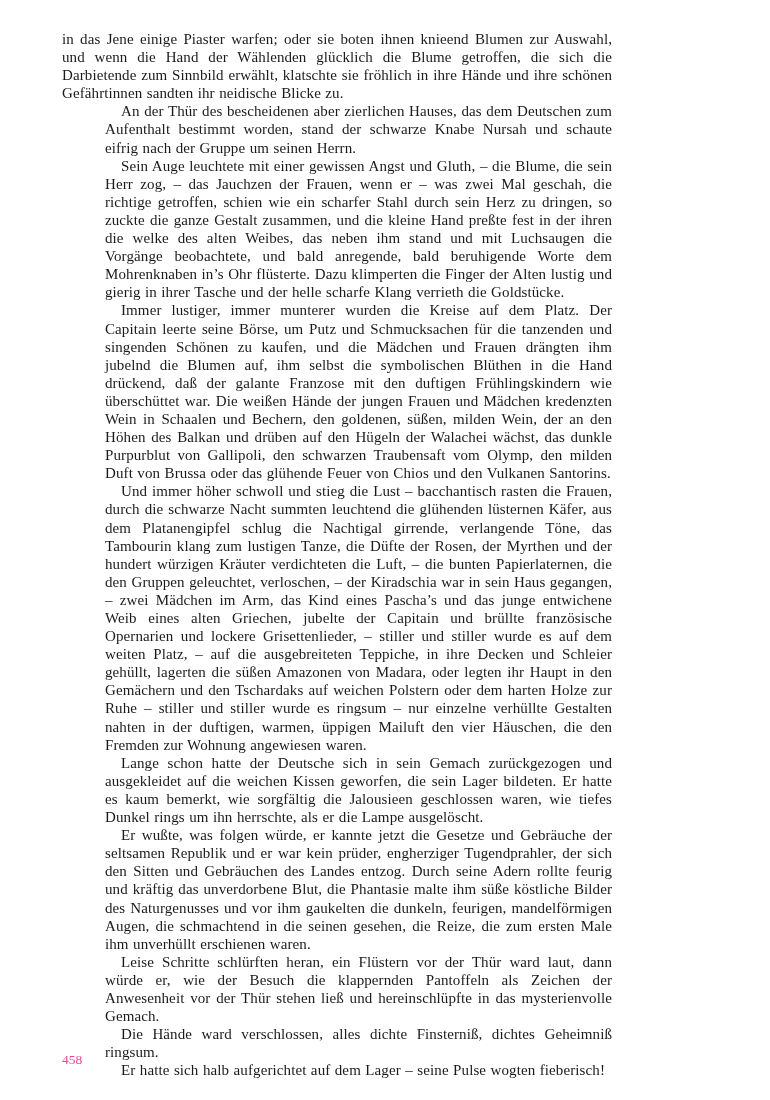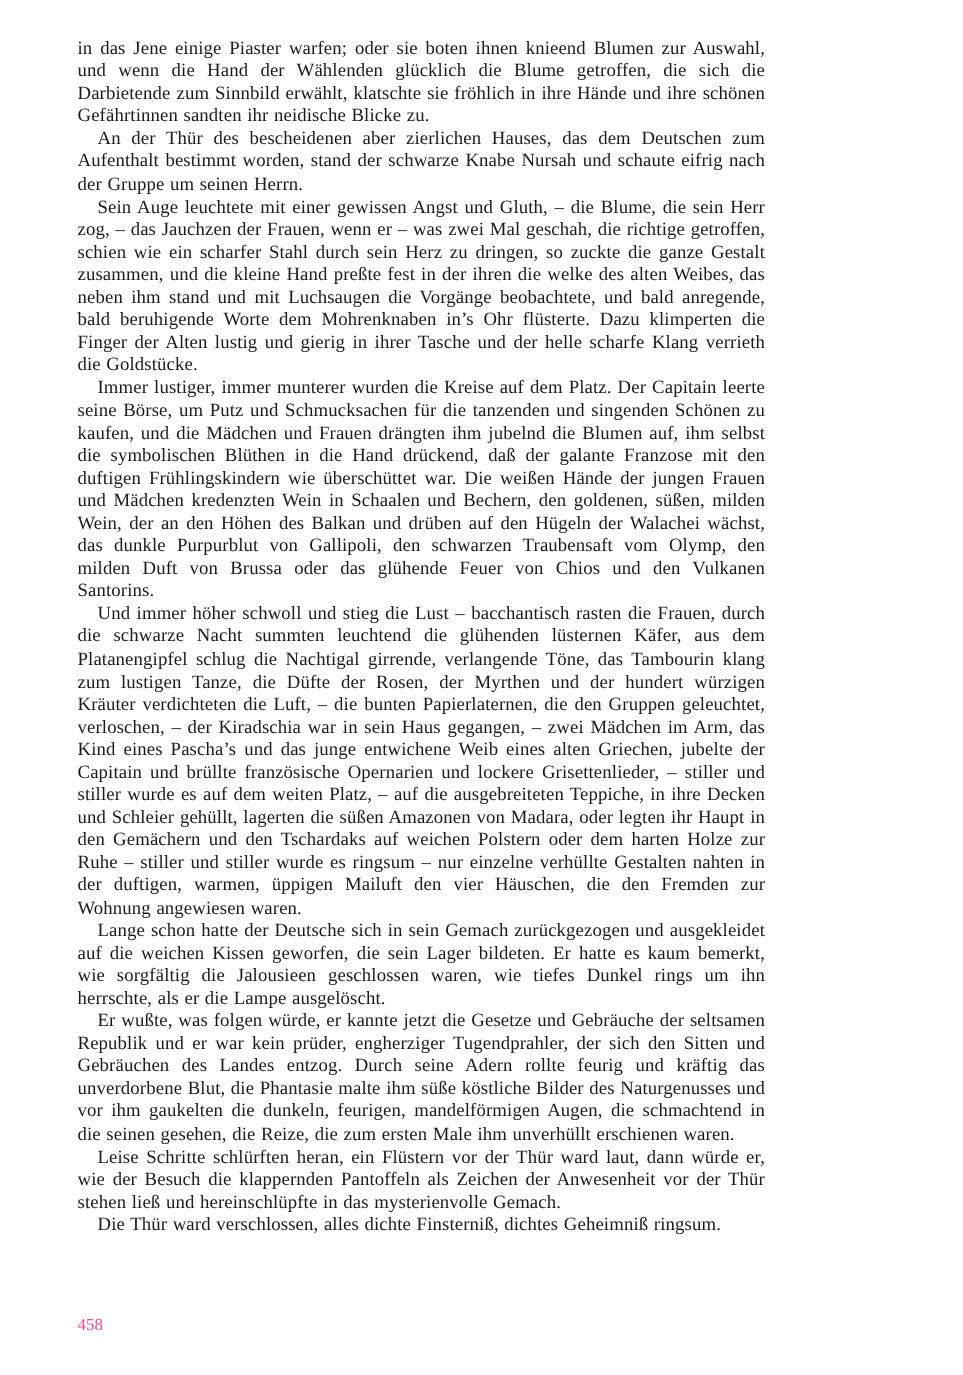--- a/index.html
+++ b/index.html
@@ -26,20 +26,21 @@
     margin: 0;
     font-size: 15px;
     line-height: 18.1px;
     text-align: justify;
     word-spacing: 0.6px;
     letter-spacing: 0.1px;
     color: #1a1a1a;
   }
   .text-block p.indent {
     text-indent: 16px;
+    margin-left: 43px;
   }
   .text-block p.noindent {
     text-indent: 0;
   }
   .footer-pagenum {
     position: absolute;
     left: 62px;
     top: 1052px;
     font-size: 13.5px;
     line-height: 16px;
@@ -53,16 +54,17 @@
 <div class="page">
   <div class="text-block">
     <p class="noindent">in das Jene einige Piaster warfen; oder sie boten ihnen knieend Blumen zur Auswahl, und wenn die Hand der Wählenden glücklich die Blume getroffen, die sich die Darbietende zum Sinnbild erwählt, klatschte sie fröhlich in ihre Hände und ihre schönen Gefährtinnen sandten ihr neidische Blicke zu.</p>
     <p class="indent">An der Thür des bescheidenen aber zierlichen Hauses, das dem Deutschen zum Aufenthalt bestimmt worden, stand der schwarze Knabe Nursah und schaute eifrig nach der Gruppe um seinen Herrn.</p>
     <p class="indent">Sein Auge leuchtete mit einer gewissen Angst und Gluth, – die Blume, die sein Herr zog, – das Jauchzen der Frauen, wenn er – was zwei Mal geschah, die richtige getroffen, schien wie ein scharfer Stahl durch sein Herz zu dringen, so zuckte die ganze Gestalt zusammen, und die kleine Hand preßte fest in der ihren die welke des alten Weibes, das neben ihm stand und mit Luchsaugen die Vorgänge beobachtete, und bald anregende, bald beruhigende Worte dem Mohrenknaben in’s Ohr flüsterte. Dazu klimperten die Finger der Alten lustig und gierig in ihrer Tasche und der helle scharfe Klang verrieth die Goldstücke.</p>
     <p class="indent">Immer lustiger, immer munterer wurden die Kreise auf dem Platz. Der Capitain leerte seine Börse, um Putz und Schmucksachen für die tanzenden und singenden Schönen zu kaufen, und die Mädchen und Frauen drängten ihm jubelnd die Blumen auf, ihm selbst die symbolischen Blüthen in die Hand drückend, daß der galante Franzose mit den duftigen Frühlingskindern wie überschüttet war. Die weißen Hände der jungen Frauen und Mädchen kredenzten Wein in Schaalen und Bechern, den goldenen, süßen, milden Wein, der an den Höhen des Balkan und drüben auf den Hügeln der Walachei wächst, das dunkle Purpurblut von Gallipoli, den schwarzen Traubensaft vom Olymp, den milden Duft von Brussa oder das glühende Feuer von Chios und den Vulkanen Santorins.</p>
     <p class="indent">Und immer höher schwoll und stieg die Lust – bacchantisch rasten die Frauen, durch die schwarze Nacht summten leuchtend die glühenden lüsternen Käfer, aus dem Platanengipfel schlug die Nachtigal girrende, verlangende Töne, das Tambourin klang zum lustigen Tanze, die Düfte der Rosen, der Myrthen und der hundert würzigen Kräuter verdichteten die Luft, – die bunten Papierlaternen, die den Gruppen geleuchtet, verloschen, – der Kiradschia war in sein Haus gegangen, – zwei Mädchen im Arm, das Kind eines Pascha’s und das junge entwichene Weib eines alten Griechen, jubelte der Capitain und brüllte französische Opernarien und lockere Grisettenlieder, – stiller und stiller wurde es auf dem weiten Platz, – auf die ausgebreiteten Teppiche, in ihre Decken und Schleier gehüllt, lagerten die süßen Amazonen von Madara, oder legten ihr Haupt in den Gemächern und den Tschardaks auf weichen Polstern oder dem harten Holze zur Ruhe – stiller und stiller wurde es ringsum – nur einzelne verhüllte Gestalten nahten in der duftigen, warmen, üppigen Mailuft den vier Häuschen, die den Fremden zur Wohnung angewiesen waren.</p>
     <p class="indent">Lange schon hatte der Deutsche sich in sein Gemach zurückgezogen und ausgekleidet auf die weichen Kissen geworfen, die sein Lager bildeten. Er hatte es kaum bemerkt, wie sorgfältig die Jalousieen geschlossen waren, wie tiefes Dunkel rings um ihn herrschte, als er die Lampe ausgelöscht.</p>
     <p class="indent">Er wußte, was folgen würde, er kannte jetzt die Gesetze und Gebräuche der seltsamen Republik und er war kein prüder, engherziger Tugendprahler, der sich den Sitten und Gebräuchen des Landes entzog. Durch seine Adern rollte feurig und kräftig das unverdorbene Blut, die Phantasie malte ihm süße köstliche Bilder des Naturgenusses und vor ihm gaukelten die dunkeln, feurigen, mandelförmigen Augen, die schmachtend in die seinen gesehen, die Reize, die zum ersten Male ihm unverhüllt erschienen waren.</p>
     <p class="indent">Leise Schritte schlürften heran, ein Flüstern vor der Thür ward laut, dann würde er, wie der Besuch die klappernden Pantoffeln als Zeichen der Anwesenheit vor der Thür stehen ließ und hereinschlüpfte in das mysterienvolle Gemach.</p>
-    <p class="indent">Die Thür ward verschlossen, alles dichte Finsterniß, dichtes Geheimniß ringsum.</p>
+    <p class="indent">Die Hände ward verschlossen, alles dichte Finsterniß, dichtes Geheimniß ringsum.</p>
+    <p class="indent">Er hatte sich halb aufgerichtet auf dem Lager – seine Pulse wogten fieberisch!</p>
   </div>
   <div class="footer-pagenum">458</div>
 </div>
 
 </body></html>

